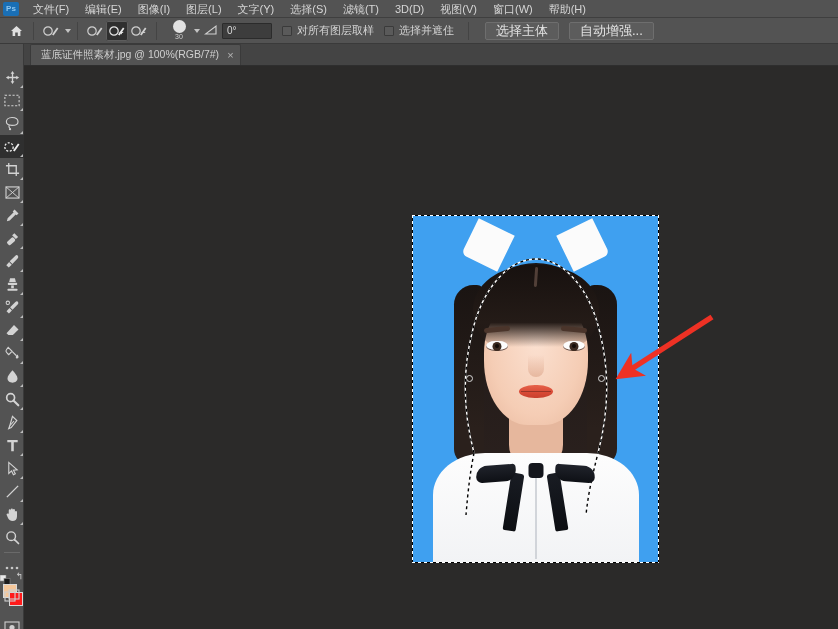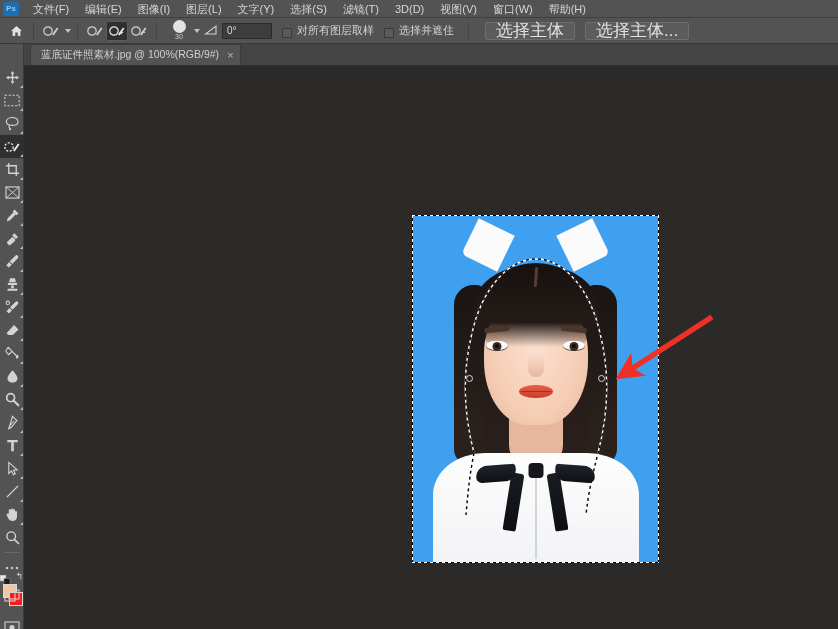--- a/index.html
+++ b/index.html
@@ -62,29 +62,29 @@
   }
   .brush-size {
     font-size: 7px; color: #cfcfcf; line-height: 8px; margin-top: 0px;
   }
   .angle-icon { margin-left: 4px; margin-right: 4px; }
   .angle-field {
     width: 50px; height: 16px; background: #3d3d3d; border: 1px solid #2b2b2b;
     color: #d9d9d9; font-size: 10px; line-height: 14px; padding-left: 4px;
     border-radius: 1px;
   }
-  .chk-wrap { display: flex; align-items: flex-end; margin-left: 10px; }
+  .chk-wrap { display: flex; align-items: center; margin-left: 10px; }
   .chk-box {
     width: 10px; height: 10px; background: #5a5a5a; border: 1px solid #3a3a3a;
     border-radius: 1px; margin-right: 5px;
   }
   .chk-label { color: #d4d4d4; font-size: 11px; white-space: nowrap; }
   .opt-button {
     height: 18px; background: #5c5c5c; border: 1px solid #6e6e6e;
-    border-radius: 2px; color: #e3e3e3; font-size: 17px;
+    border-radius: 2px; color: #e3e3e3; font-size: 13px;
     padding: 0 10px; display: flex; align-items: center; white-space: nowrap;
     margin-left: 10px;
   }
 
   
   .tabbar {
     position: absolute; top: 44px; left: 24px; width: 814px; height: 22px;
     background: #444444; display: flex; align-items: flex-end;
     border-bottom: 1px solid #2e2e2e;
   }
@@ -355,26 +355,26 @@
     </div>
 
     <div class="chk-wrap">
       <div class="chk-box"></div>
       <div class="chk-label">选择并遮住</div>
     </div>
 
     <div class="opt-sep" style="margin-left:14px"></div>
 
     <div class="opt-button">选择主体</div>
-    <div class="opt-button">选择主体...</div>
+    <div class="opt-button">自动增强...</div>
   </div>
 
   <div class="tabbar">
     <div class="tab">
-      <span class="tab-label">蓝底证件照素材.jpg @ 100%(RGB/9#)</span>
+      <span class="tab-label">蓝底证件照素材.jpg @ 100%(RGB/7#)</span>
       <span class="tab-close">×</span>
     </div>
   </div>
 
   <div class="toolbar">
 
     <div class="tool">
       <svg width="15" height="15" viewBox="0 0 16 16">
           <path d="M8 1 L10 4 H8.7 V7.3 H12 V6 L15 8 L12 10 V8.7 H8.7 V12 H10 L8 15 L6 12 H7.3 V8.7 H4 V10 L1 8 L4 6 V7.3 H7.3 V4 H6 Z" fill="#d3d3d3"></path>
         </svg>

